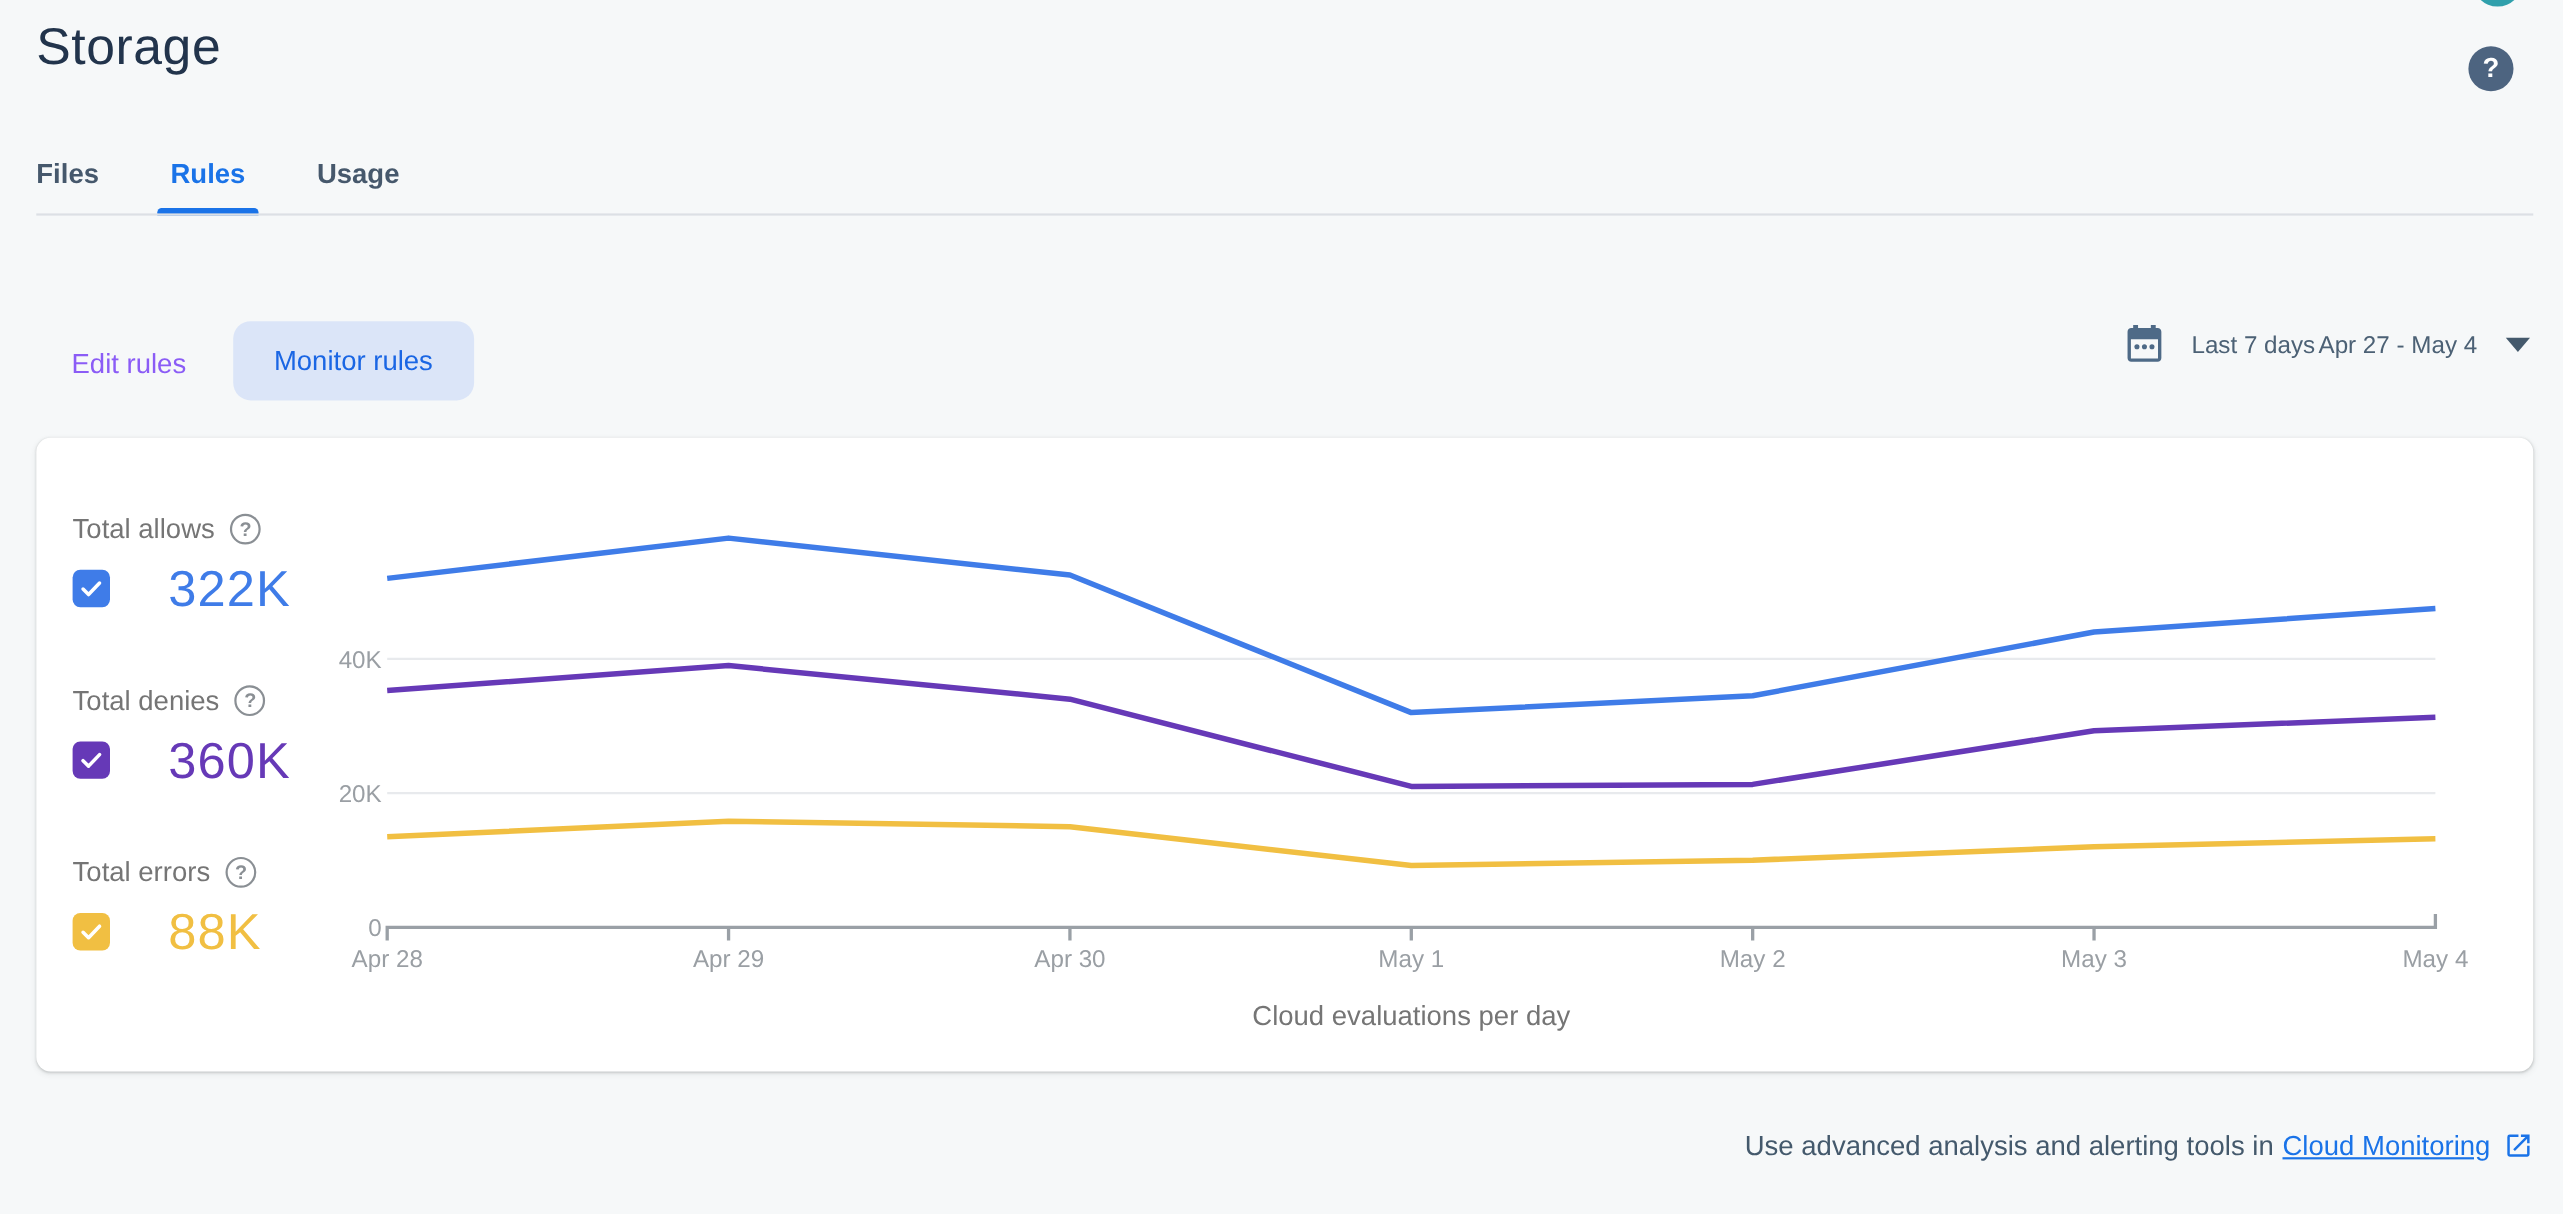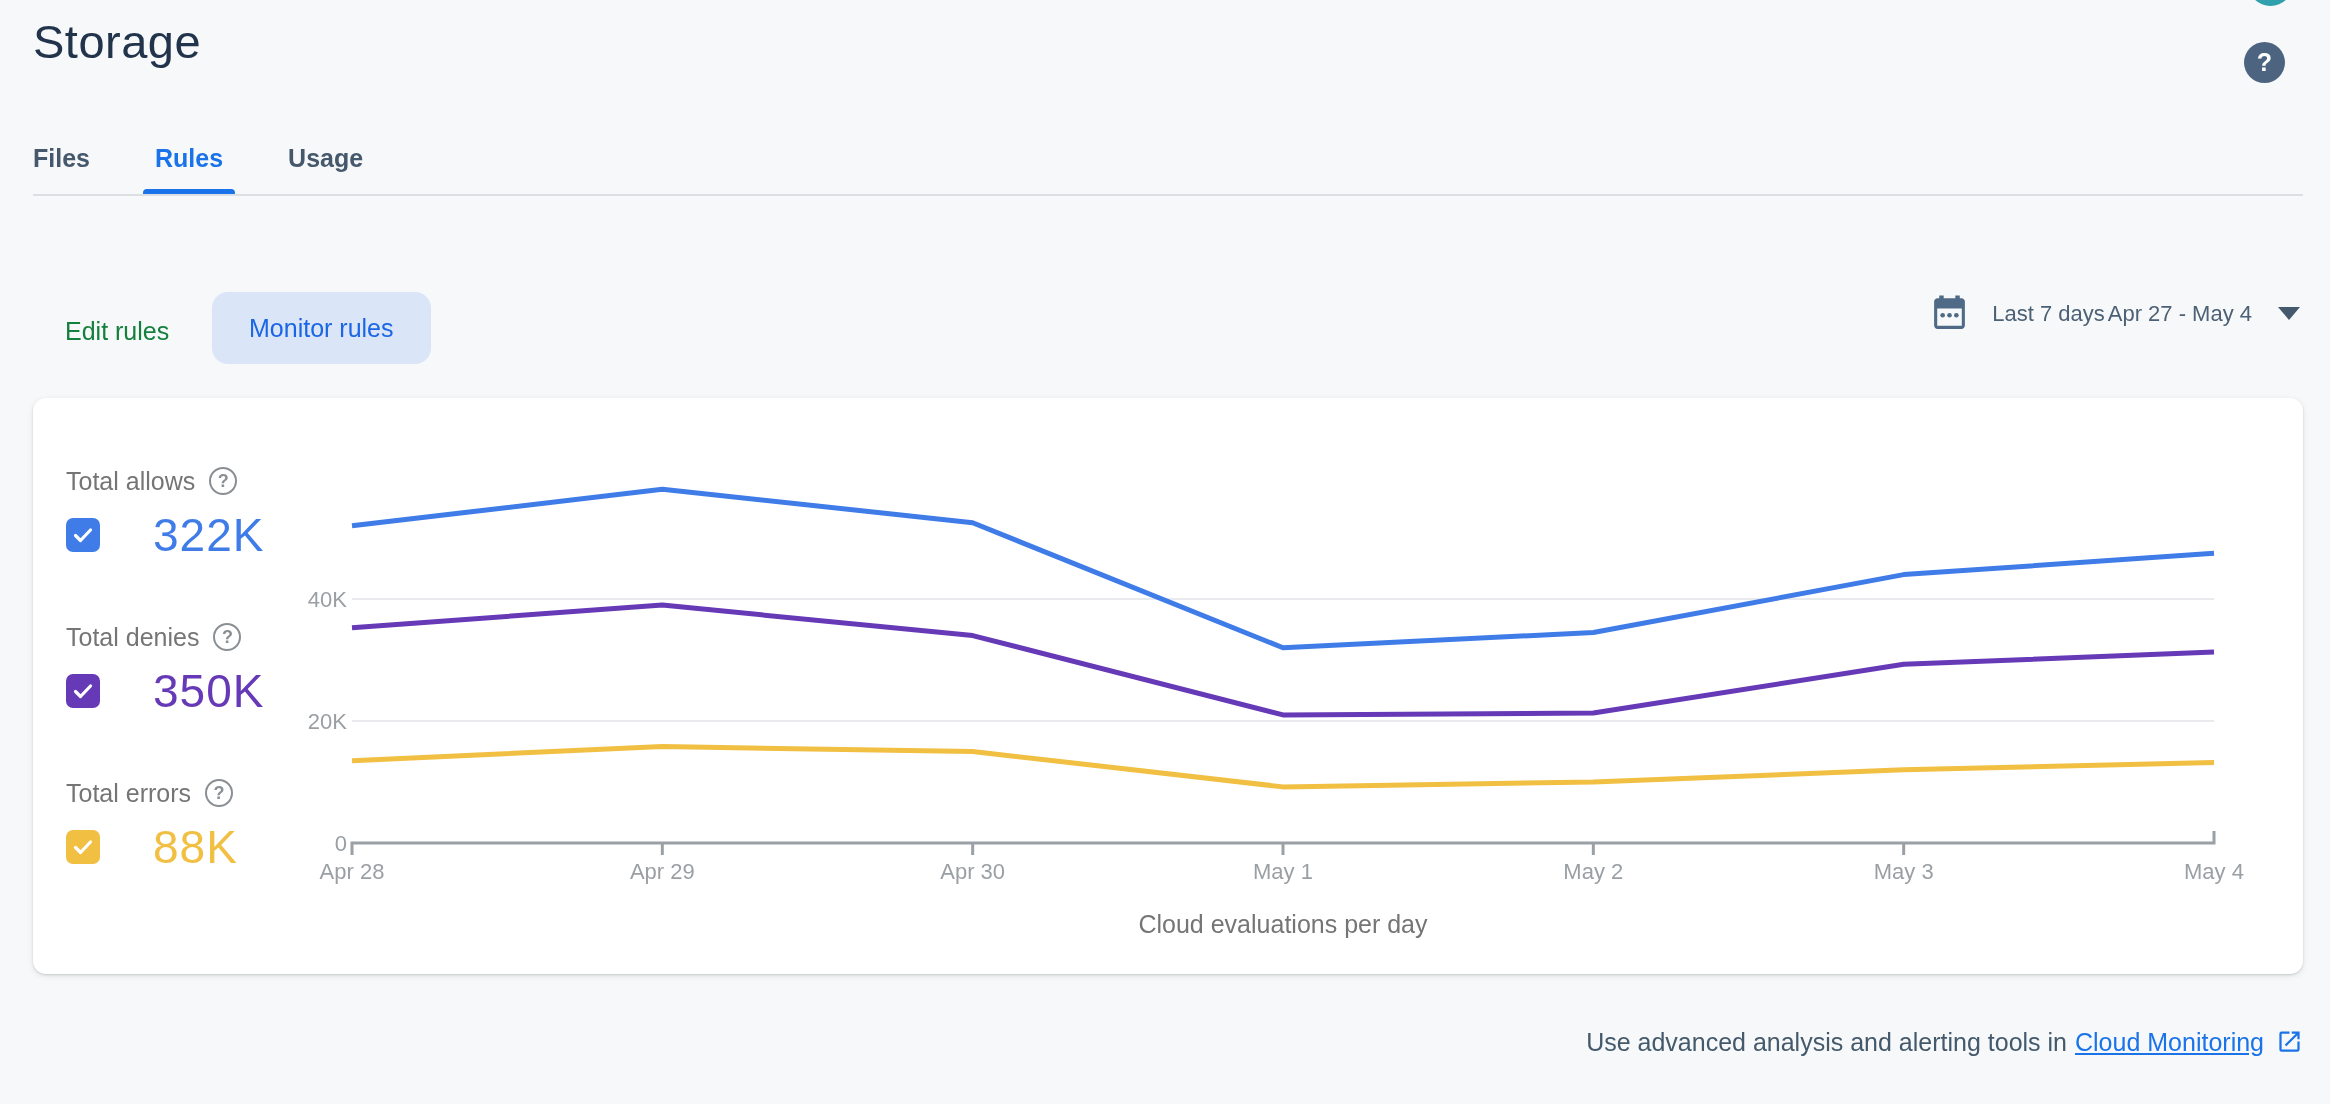--- a/index.html
+++ b/index.html
@@ -43,21 +43,21 @@
     height:7px; background:#1a73e8; border-radius:4px 4px 0 0;
   }
   .tab-divider {
     position:absolute; left:33px; right:27px; top:194px;
     height:2px; background:#dce0e5;
   }
   
   .edit-rules-btn {
     position:absolute; left:65px; top:295px; height:72px;
     display:flex; align-items:center;
-    font-size:25px; font-weight:500; color:#15803d; cursor:pointer;
+    font-size:25px; font-weight:500; color:#8b5cf6; cursor:pointer;
   }
   .monitor-rules-btn {
     position:absolute; left:212px; top:292px; height:72px;
     padding:0 37px; border-radius:16px;
     background:#dbe5f8; color:#1a66e4;
     display:flex; align-items:center;
     font-size:25px; font-weight:500; cursor:pointer;
   }
   .date-filter {
     position:absolute; right:30px; top:293px;
@@ -172,21 +172,21 @@
       <div class="legend-label-row">
         <span>Total denies</span>
         <span class="help-icon">?</span>
       </div>
       <div class="legend-value-row">
         <span class="legend-checkbox" style="background-color: rgb(102, 57, 183);">
           <svg viewBox="0 0 24 24" fill="none" stroke="#ffffff" stroke-width="3.2" stroke-linecap="round" stroke-linejoin="round">
               <path d="M4.5 12.5l5 5L19.5 7"></path>
             </svg>
         </span>
-        <span class="legend-value" style="color: rgb(102, 57, 183);">350K</span>
+        <span class="legend-value" style="color: rgb(102, 57, 183);">360K</span>
       </div>
     </div>
 
     <div class="legend-entry">
       <div class="legend-label-row">
         <span>Total errors</span>
         <span class="help-icon">?</span>
       </div>
       <div class="legend-value-row">
         <span class="legend-checkbox" style="background-color: rgb(241, 191, 66);">

